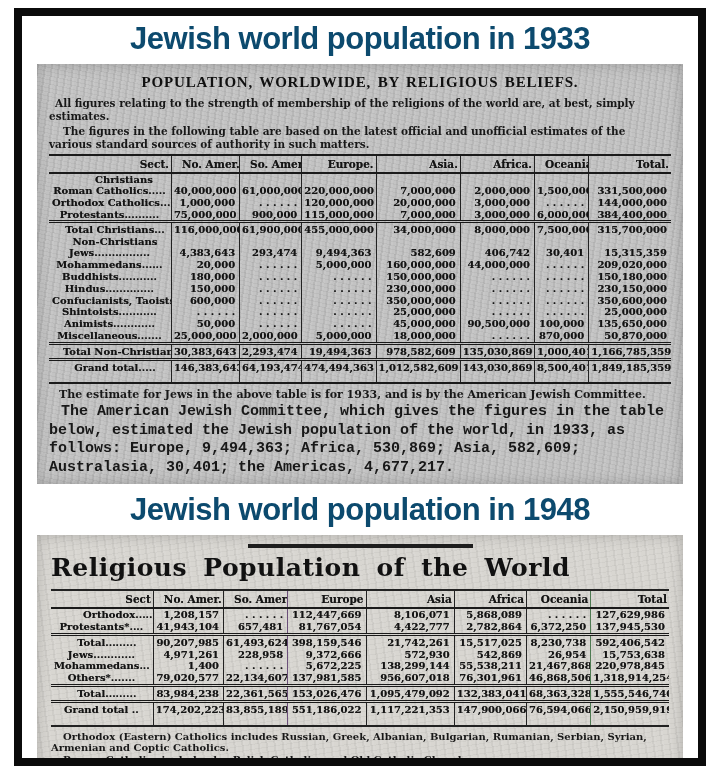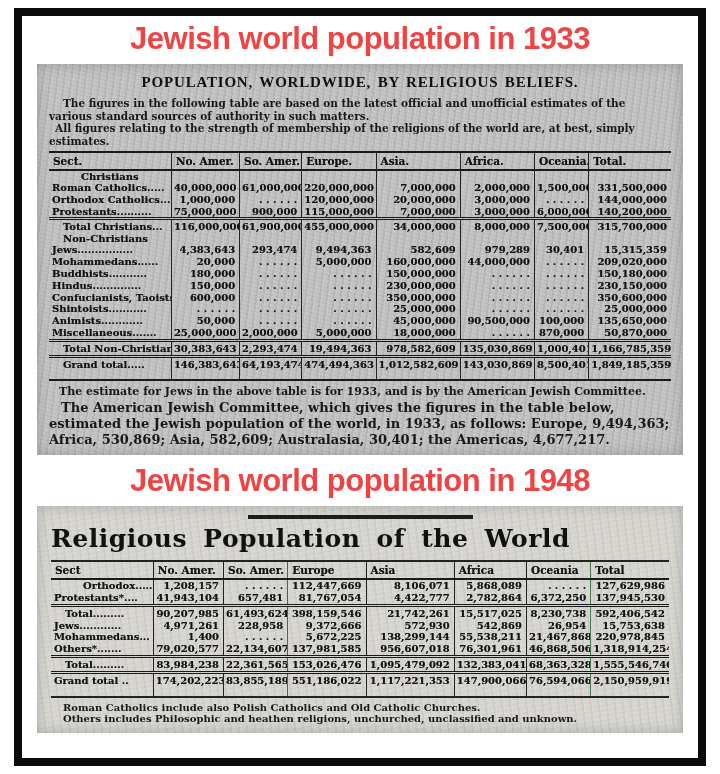--- a/index.html
+++ b/index.html
@@ -1,20 +1,20 @@
 <!DOCTYPE html>
 <html><head>
 <meta charset="utf-8">
 <style>
   html,body{margin:0;padding:0;background:#ffffff;}
   body{width:720px;height:774px;overflow:hidden;font-family:"Liberation Sans",sans-serif;}
   .frame{box-sizing:border-box;margin:8px 14px 8px 14px;height:758px;border:8px solid #0b0b0b;
          padding:2px 15px 4px 15px;background:#ffffff;overflow:hidden;}
   .page-title{font-family:"Liberation Sans",sans-serif;font-weight:700;font-size:31px;line-height:1.12;
-              letter-spacing:-0.5px;text-align:center;color:#ef4444;margin:4px 0 7px 0;}
+              letter-spacing:-0.5px;text-align:center;color:#0c4a6e;margin:4px 0 7px 0;}
   .page-title.second{margin:9px 0 7px 0;}
 
   
   .scan{font-family:"DejaVu Serif","Liberation Serif",serif;color:#181818;box-sizing:border-box;
         box-shadow:inset 0 0 14px rgba(0,0,0,0.20);}
   .scan1{background-color:#c3c3c3;padding:9px 12px 7px 12px;
          background-image:repeating-linear-gradient(97deg, rgba(40,40,40,.07) 0 2px, rgba(255,255,255,.06) 2px 4px, rgba(0,0,0,0) 4px 7px),
                           repeating-linear-gradient(13deg, rgba(30,30,30,.05) 0 1px, rgba(0,0,0,0) 1px 4px);}
   .scan2{background-color:#d8d6d1;padding:7px 14px 8px 14px;margin-bottom:2px;
          background-image:repeating-linear-gradient(83deg, rgba(40,40,40,.05) 0 2px, rgba(255,255,255,.06) 2px 4px, rgba(0,0,0,0) 4px 8px),
@@ -22,57 +22,57 @@
 
   .headline1{font-size:15px;font-weight:700;text-align:center;letter-spacing:.8px;word-spacing:2px;
              margin:1px 0 6px 0;color:#101010;font-family:Liberation Serif, serif;}
   .intro{font-size:10.5px;font-weight:700;line-height:1.22;margin:0;text-indent:14px;}
   .intro.second{text-indent:6px;margin-bottom:3px;}
 
   table.ntable{width:100%;border-collapse:collapse;table-layout:fixed;font-weight:700;color:#141414;
                text-shadow:0 0 .4px rgba(0,0,0,.55);}
   table.t1{font-size:10px;border-top:2px solid #1a1a1a;border-bottom:2px solid #1a1a1a;margin-top:3px;}
   table.t2{font-size:10px;border-top:2px solid #222;border-bottom:2px solid #222;}
-  .ntable th{font-size:10.5px;font-weight:700;text-align:left;padding:2px 2px 2px 4px;
+  .ntable th{font-size:10.5px;font-weight:700;text-align:right;padding:2px 2px 2px 10px;
              border-bottom:2px solid #1a1a1a;white-space:nowrap;overflow:hidden;}
   .ntable th + th{border-left:1px solid #222;}
   .ntable td{padding:0 4px 0 2px;line-height:1.18;white-space:nowrap;overflow:hidden;}
   .ntable td.num{text-align:right;border-left:1px solid #222;}
-  .ntable td.label{text-align:left;}
+  .ntable td.label{text-align:center;}
   .ind0{padding-left:3px !important;}
   .ind1{padding-left:14px !important;}
   .ind2{padding-left:32px !important;}
   .row-total td{border-top:3px double #191919;padding-top:1px;}
   .row-grand td{border-top:3px double #191919;padding-top:1px;padding-bottom:9px;}
   .row-group td{line-height:1.12;}
   
   .t2 td:nth-child(4),.t2 th:nth-child(4){border-left-color:#6b4f7a;}
   .t2 td:nth-child(8),.t2 th:nth-child(8){border-left-color:#4e7a52;}
 
   .note{font-size:11px;font-weight:700;margin:5px 0 1px 0;text-indent:10px;line-height:1.15;}
   .subhead{font-size:12px;font-weight:700;text-align:center;letter-spacing:1.2px;word-spacing:3px;margin:6px 0 4px 0;}
-  .para{font-size:13px;font-weight:700;line-height:1.24;margin:0;text-indent:12px;}
+  .para{font-size:15px;font-weight:700;line-height:1.24;margin:0;text-indent:12px;font-family:Liberation Mono, monospace;}
 
   .top-bar{width:225px;height:4px;background:#1d1d1d;margin:2px auto 5px auto;}
   .headline2{font-size:25px;font-weight:700;text-align:left;word-spacing:7px;letter-spacing:.5px;
              margin:0 0 7px 0;color:#111;}
   .footnotes{margin-top:4px;}
   .footnotes p{font-size:10px;font-weight:700;line-height:1.18;margin:0;text-indent:12px;}
 </style>
 </head>
 <body>
 
 <div class="frame">
 
   <h1 class="page-title">Jewish world population in 1933</h1>
 
   <section class="scan scan1">
     <h2 class="headline1">POPULATION, WORLDWIDE, BY RELIGIOUS BELIEFS.</h2>
+    <p class="intro second">All figures relating to the strength of membership of the religions of the world are, at best, simply estimates.</p>
     <p class="intro">The figures in the following table are based on the latest official and unofficial estimates of the various standard sources of authority in such matters.</p>
-    <p class="intro second">All figures relating to the strength of membership of the religions of the world are, at best, simply estimates.</p>
 
     <table class="ntable t1">
       <colgroup>
         <col style="width:122px">
           <col style="width:68px">
           <col style="width:62px">
           <col style="width:74px">
         <col style="width:84px">
           <col style="width:74px">
           <col style="width:54px">
@@ -122,21 +122,21 @@
             <td class="num">144,000,000</td>
           </tr>
           <tr class="row-data">
             <td class="label ind0">Protestants..........</td>
             <td class="num">75,000,000</td>
             <td class="num">900,000</td>
             <td class="num">115,000,000</td>
             <td class="num">7,000,000</td>
             <td class="num">3,000,000</td>
             <td class="num">6,000,000</td>
-            <td class="num">140,200,000</td>
+            <td class="num">384,400,000</td>
           </tr>
           <tr class="row-total">
             <td class="label ind1">Total Christians...</td>
             <td class="num">116,000,000</td>
             <td class="num">61,900,000</td>
             <td class="num">455,000,000</td>
             <td class="num">34,000,000</td>
             <td class="num">8,000,000</td>
             <td class="num">7,500,000</td>
             <td class="num">315,700,000</td>
@@ -150,21 +150,21 @@
             <td class="num"></td>
             <td class="num"></td>
             <td class="num"></td>
           </tr>
           <tr class="row-data">
             <td class="label ind0">Jews................</td>
             <td class="num">4,383,643</td>
             <td class="num">293,474</td>
             <td class="num">9,494,363</td>
             <td class="num">582,609</td>
-            <td class="num">979,289</td>
+            <td class="num">406,742</td>
             <td class="num">30,401</td>
             <td class="num">15,315,359</td>
           </tr>
           <tr class="row-data">
             <td class="label ind0">Mohammedans......</td>
             <td class="num">20,000</td>
             <td class="num">. . . . . .</td>
             <td class="num">5,000,000</td>
             <td class="num">160,000,000</td>
             <td class="num">44,000,000</td>
@@ -365,20 +365,21 @@
             <td class="num">551,186,022</td>
             <td class="num">1,117,221,353</td>
             <td class="num">147,900,066</td>
             <td class="num">76,594,066</td>
             <td class="num">2,150,959,919</td>
           </tr>
         </tbody>
     </table>
 
     <div class="footnotes">
+      <p>Orthodox (Eastern) Catholics includes Russian, Greek, Albanian, Bulgarian, Rumanian, Serbian, Syrian, Armenian and Coptic Catholics.</p>
       <p>Roman Catholics include also Polish Catholics and Old Catholic Churches.</p>
       <p>Others includes Philosophic and heathen religions, unchurched, unclassified and unknown.</p>
 
     </div>
 
   </section>
 
 </div>
 
 </body></html>

